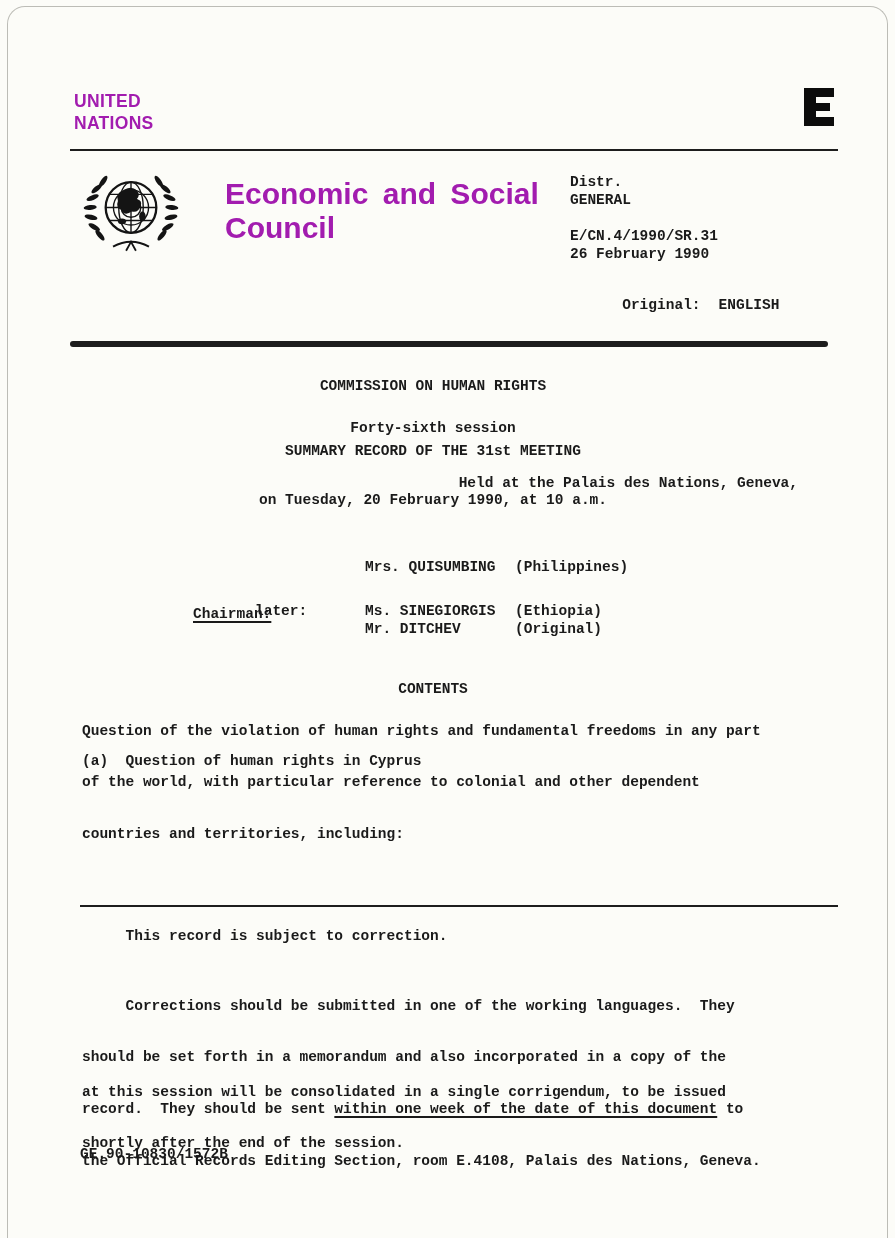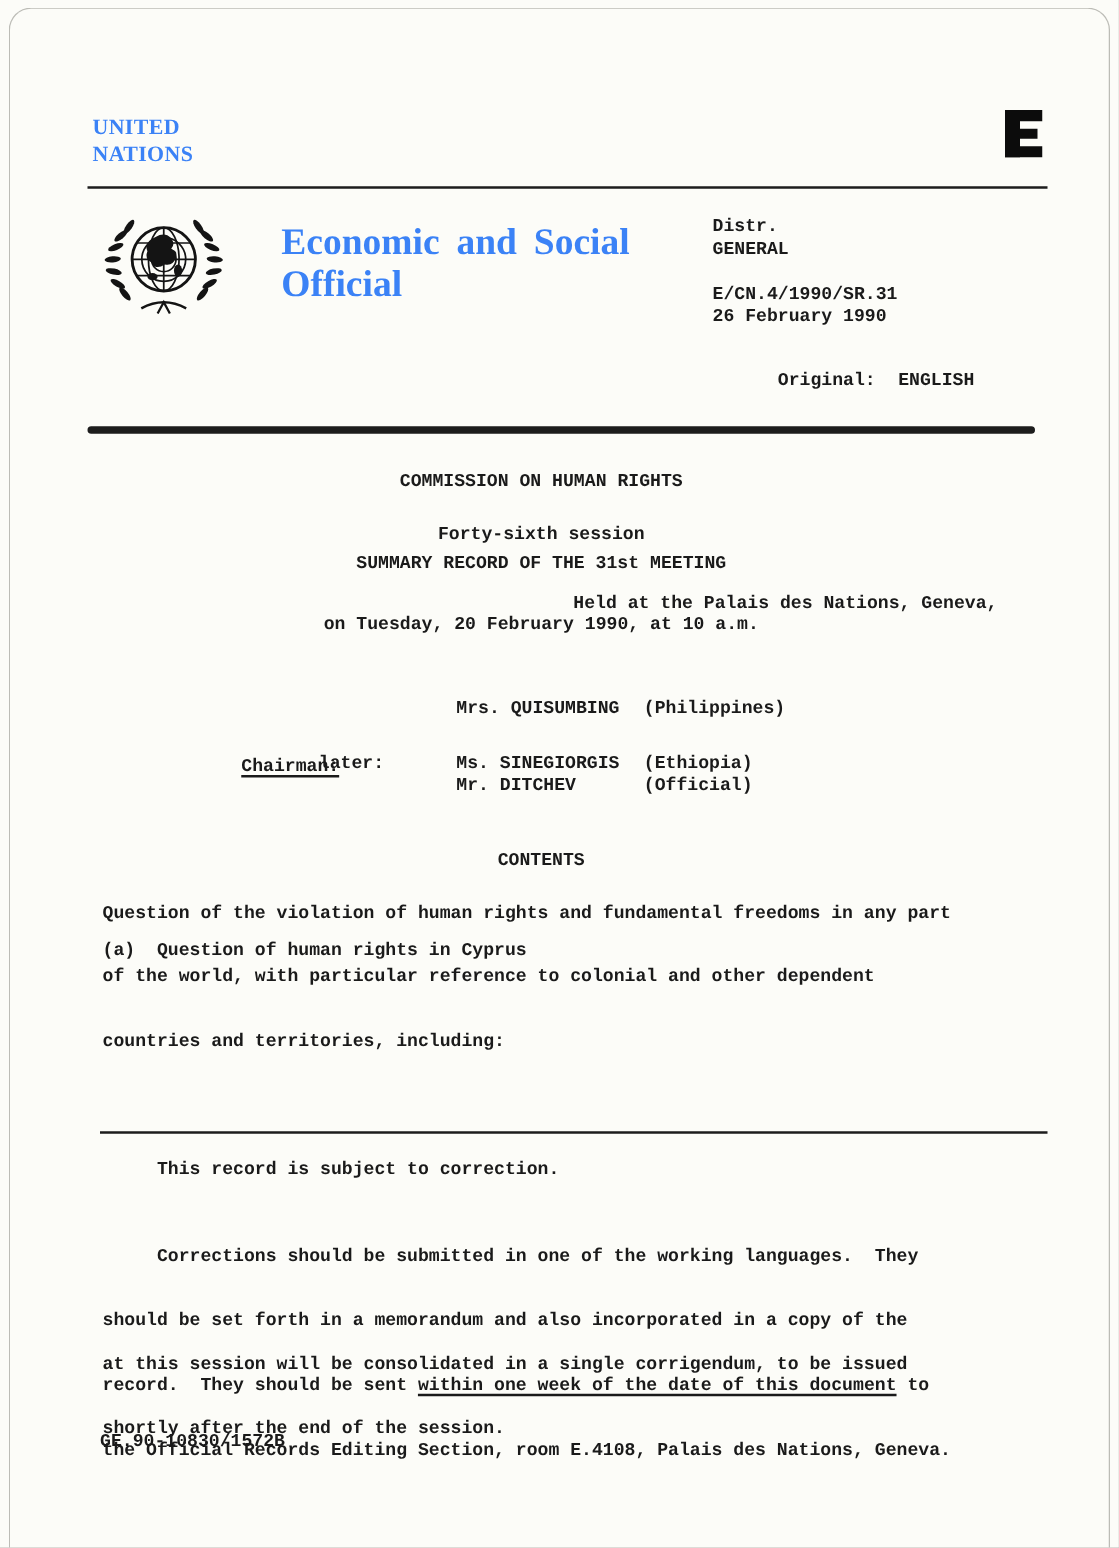--- a/index.html
+++ b/index.html
@@ -7,21 +7,21 @@
     width:895px;height:1238px;position:relative;overflow:hidden;
     background:#fcfcf8;
     font-family:"Liberation Sans",sans-serif;
   }
   .abs{position:absolute;}
   .mono{
     font-family:"Liberation Mono","DejaVu Sans Mono",monospace;
     font-weight:700;font-size:14.5px;line-height:17.3px;
     color:#1a1a1a;white-space:pre;letter-spacing:0px;
   }
-  .sans{font-family:Liberation Serif, serif;font-weight:700;color:#3b82f6;}
+  .sans{font-family:Liberation Sans, sans-serif;font-weight:700;color:#a21caf;}
   .rule{background:#1d1d1d;}
   .uline{text-decoration:underline;text-underline-offset:3px;text-decoration-thickness:1.5px;margin-top:47px;}
   .center{text-align:center;}
   .frame{
     left:7px;top:6px;width:879px;height:1260px;
     border:1.5px solid #bcbcb6;border-bottom:none;
     border-radius:18px 18px 0 0;
   }
   .row-cell{position:absolute;top:0;}
 </style>
@@ -87,21 +87,21 @@
       </g>
       <g stroke="#141414" fill="none">
         <path d="M38 92 Q60 80 82 92" stroke-width="2.4"></path>
         <path d="M54 97 L60 86 L66 97" stroke-width="2.2"></path>
       </g>
     </svg>
   </div>
 
   <div class="abs sans" style="left:225px;top:177px;font-size:30px;line-height:34px;word-spacing:6px;">
     <div>Economic and Social</div>
-    <div>Official</div>
+    <div>Council</div>
   </div>
 
   <div class="abs" style="left:570px;top:174px;">
     <div class="mono abs" style="left:0;top:0;">Distr.</div>
     <div class="mono abs" style="left:0;top:18px;">GENERAL</div>
     <div class="mono abs" style="left:0;top:54px;">E/CN.4/1990/SR.31</div>
     <div class="mono abs" style="left:0;top:72px;">26 February 1990</div>
     <div class="mono abs" style="left:0;top:106px;">
       <span>Original:</span><span style="display:inline-block;width:18px;"></span><span>ENGLISH</span>
     </div>
@@ -123,21 +123,21 @@
       <span class="mono row-cell" style="left:172px;">Mrs. QUISUMBING</span>
       <span class="mono row-cell" style="left:322px;">(Philippines)</span>
     </div>
     <div class="abs" style="left:0;top:44px;width:500px;height:18px;">
       <span class="mono row-cell" style="left:62px;">later:</span>
       <span class="mono row-cell" style="left:172px;">Ms. SINEGIORGIS</span>
       <span class="mono row-cell" style="left:322px;">(Ethiopia)</span>
     </div>
     <div class="abs" style="left:0;top:62px;width:500px;height:18px;">
       <span class="mono row-cell" style="left:172px;">Mr. DITCHEV</span>
-      <span class="mono row-cell" style="left:322px;">(Official)</span>
+      <span class="mono row-cell" style="left:322px;">(Original)</span>
     </div>
   </div>
 
   <div class="mono abs center" style="left:68px;top:681px;width:730px;">CONTENTS</div>
 
   <div class="mono abs" style="left:82px;top:688px;">
     <div>Question of the violation of human rights and fundamental freedoms in any part</div>
     <div>of the world, with particular reference to colonial and other dependent</div>
     <div>countries and territories, including:</div>
   </div>

